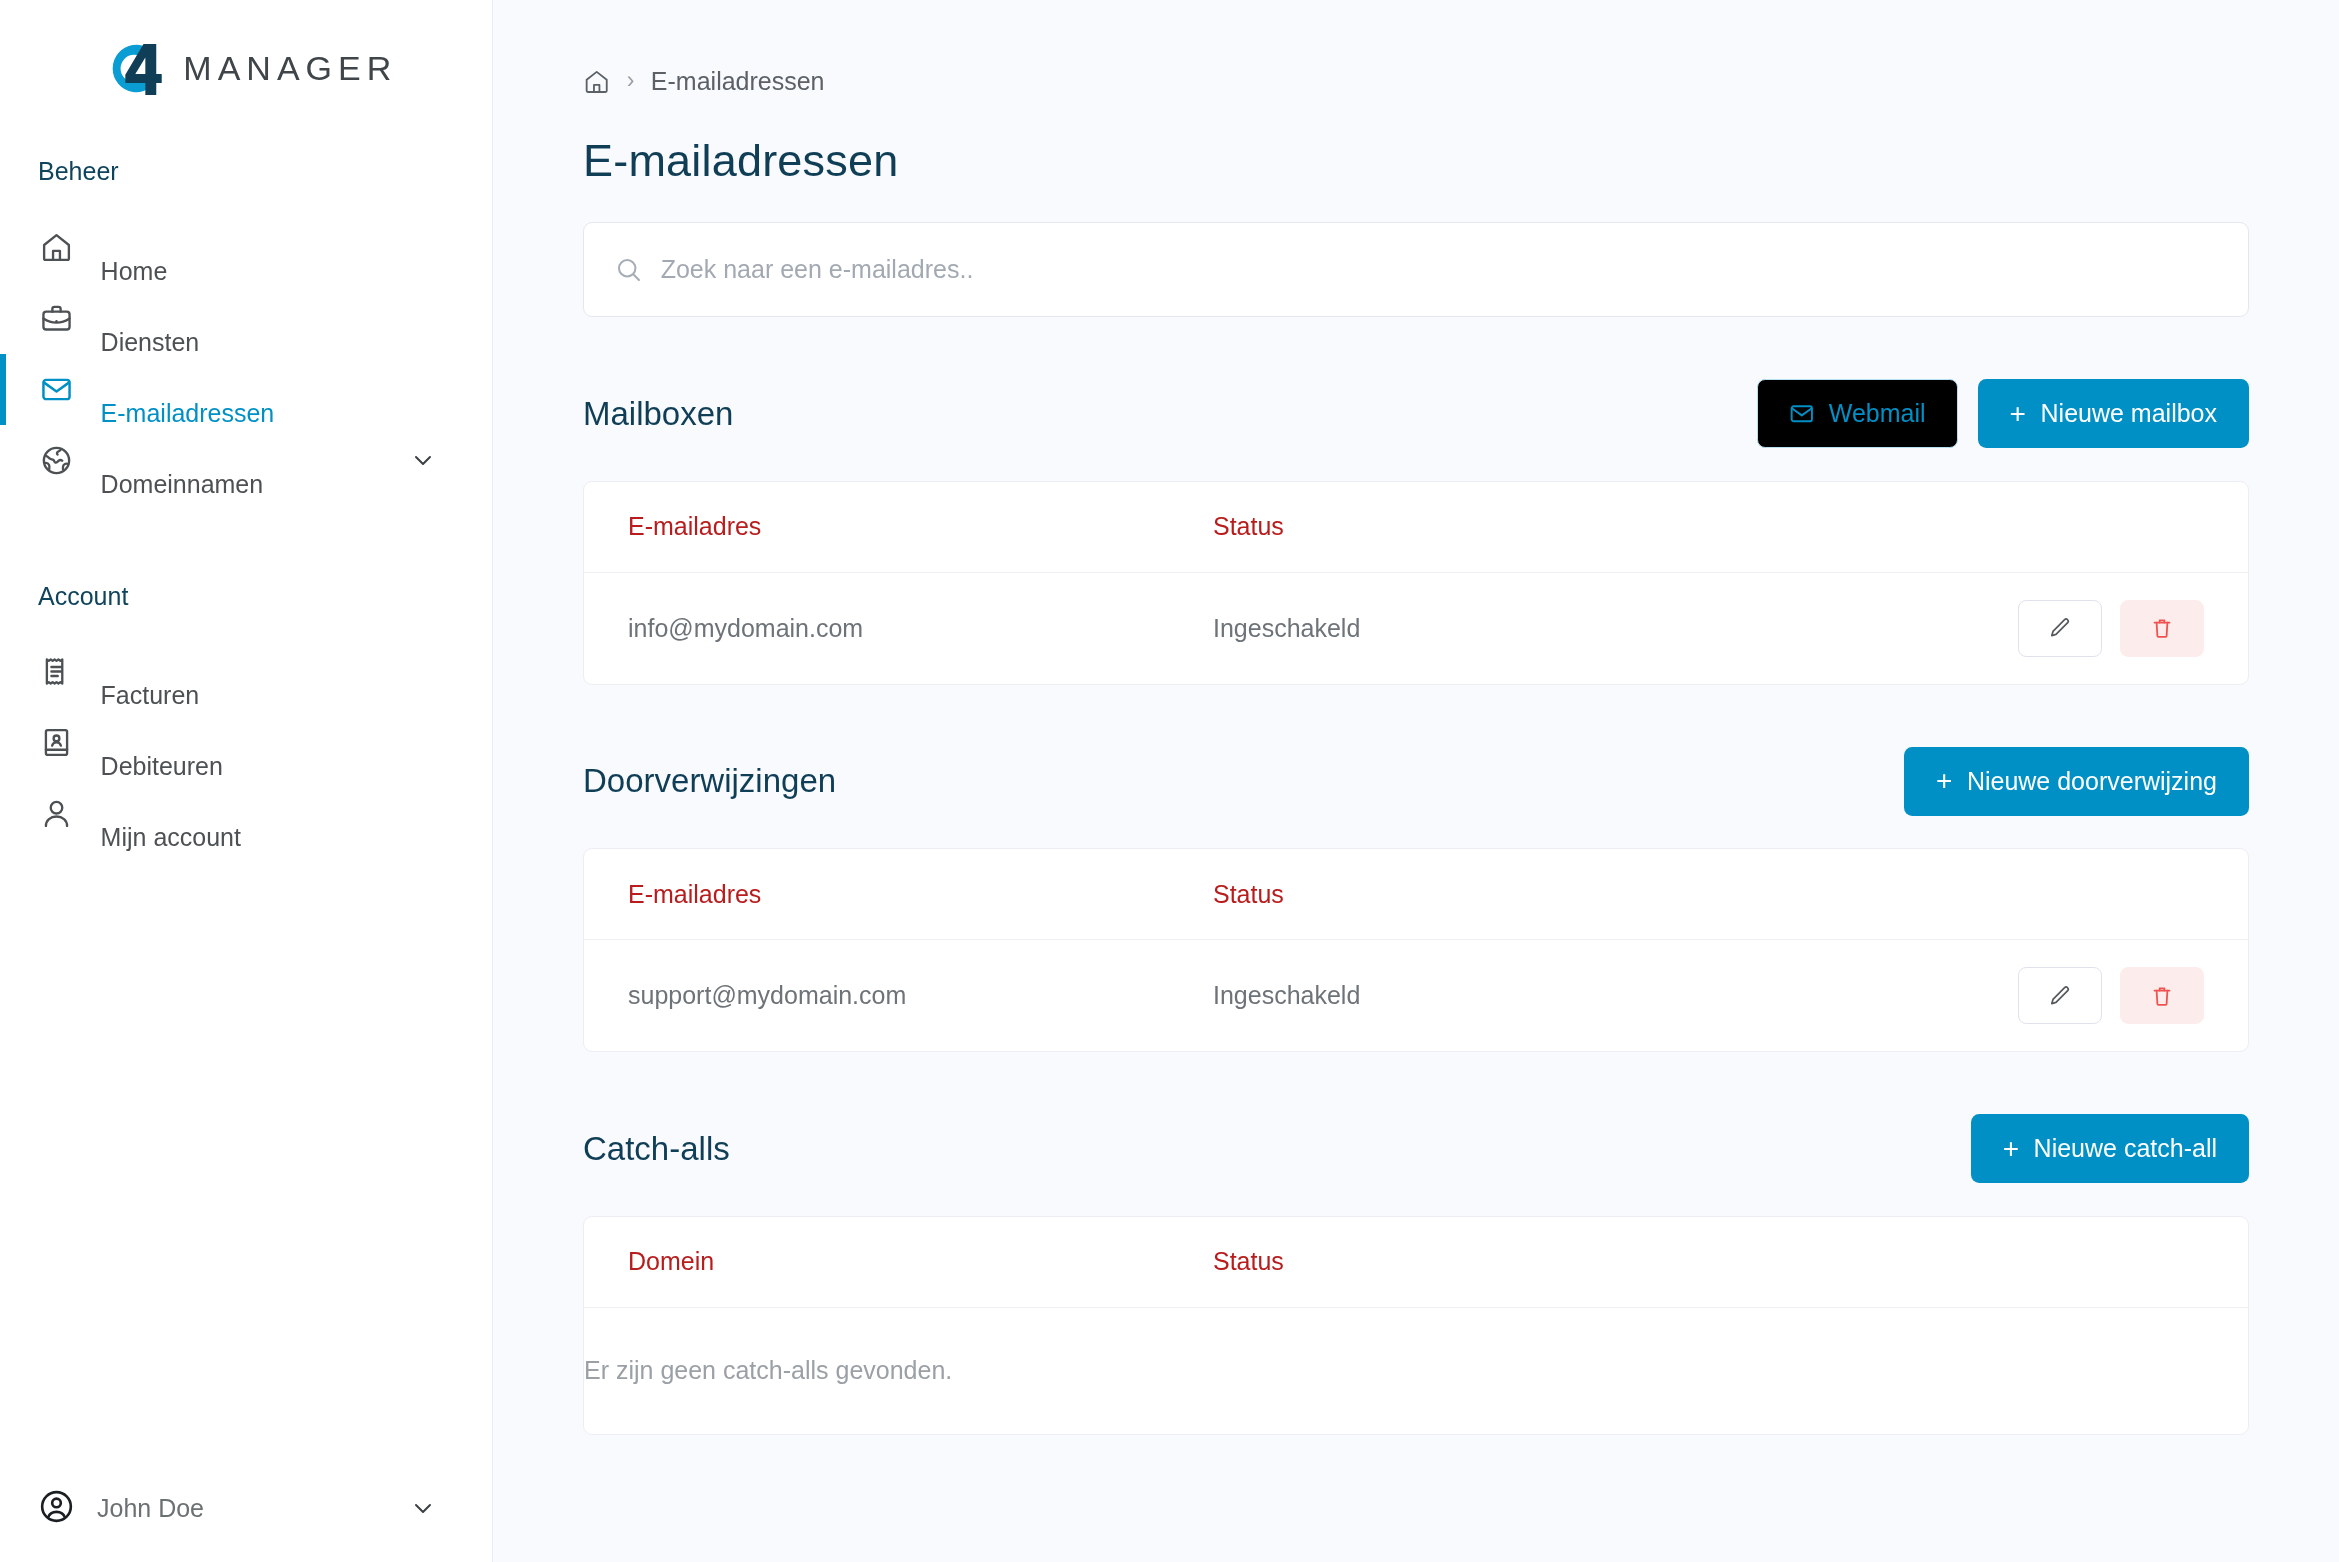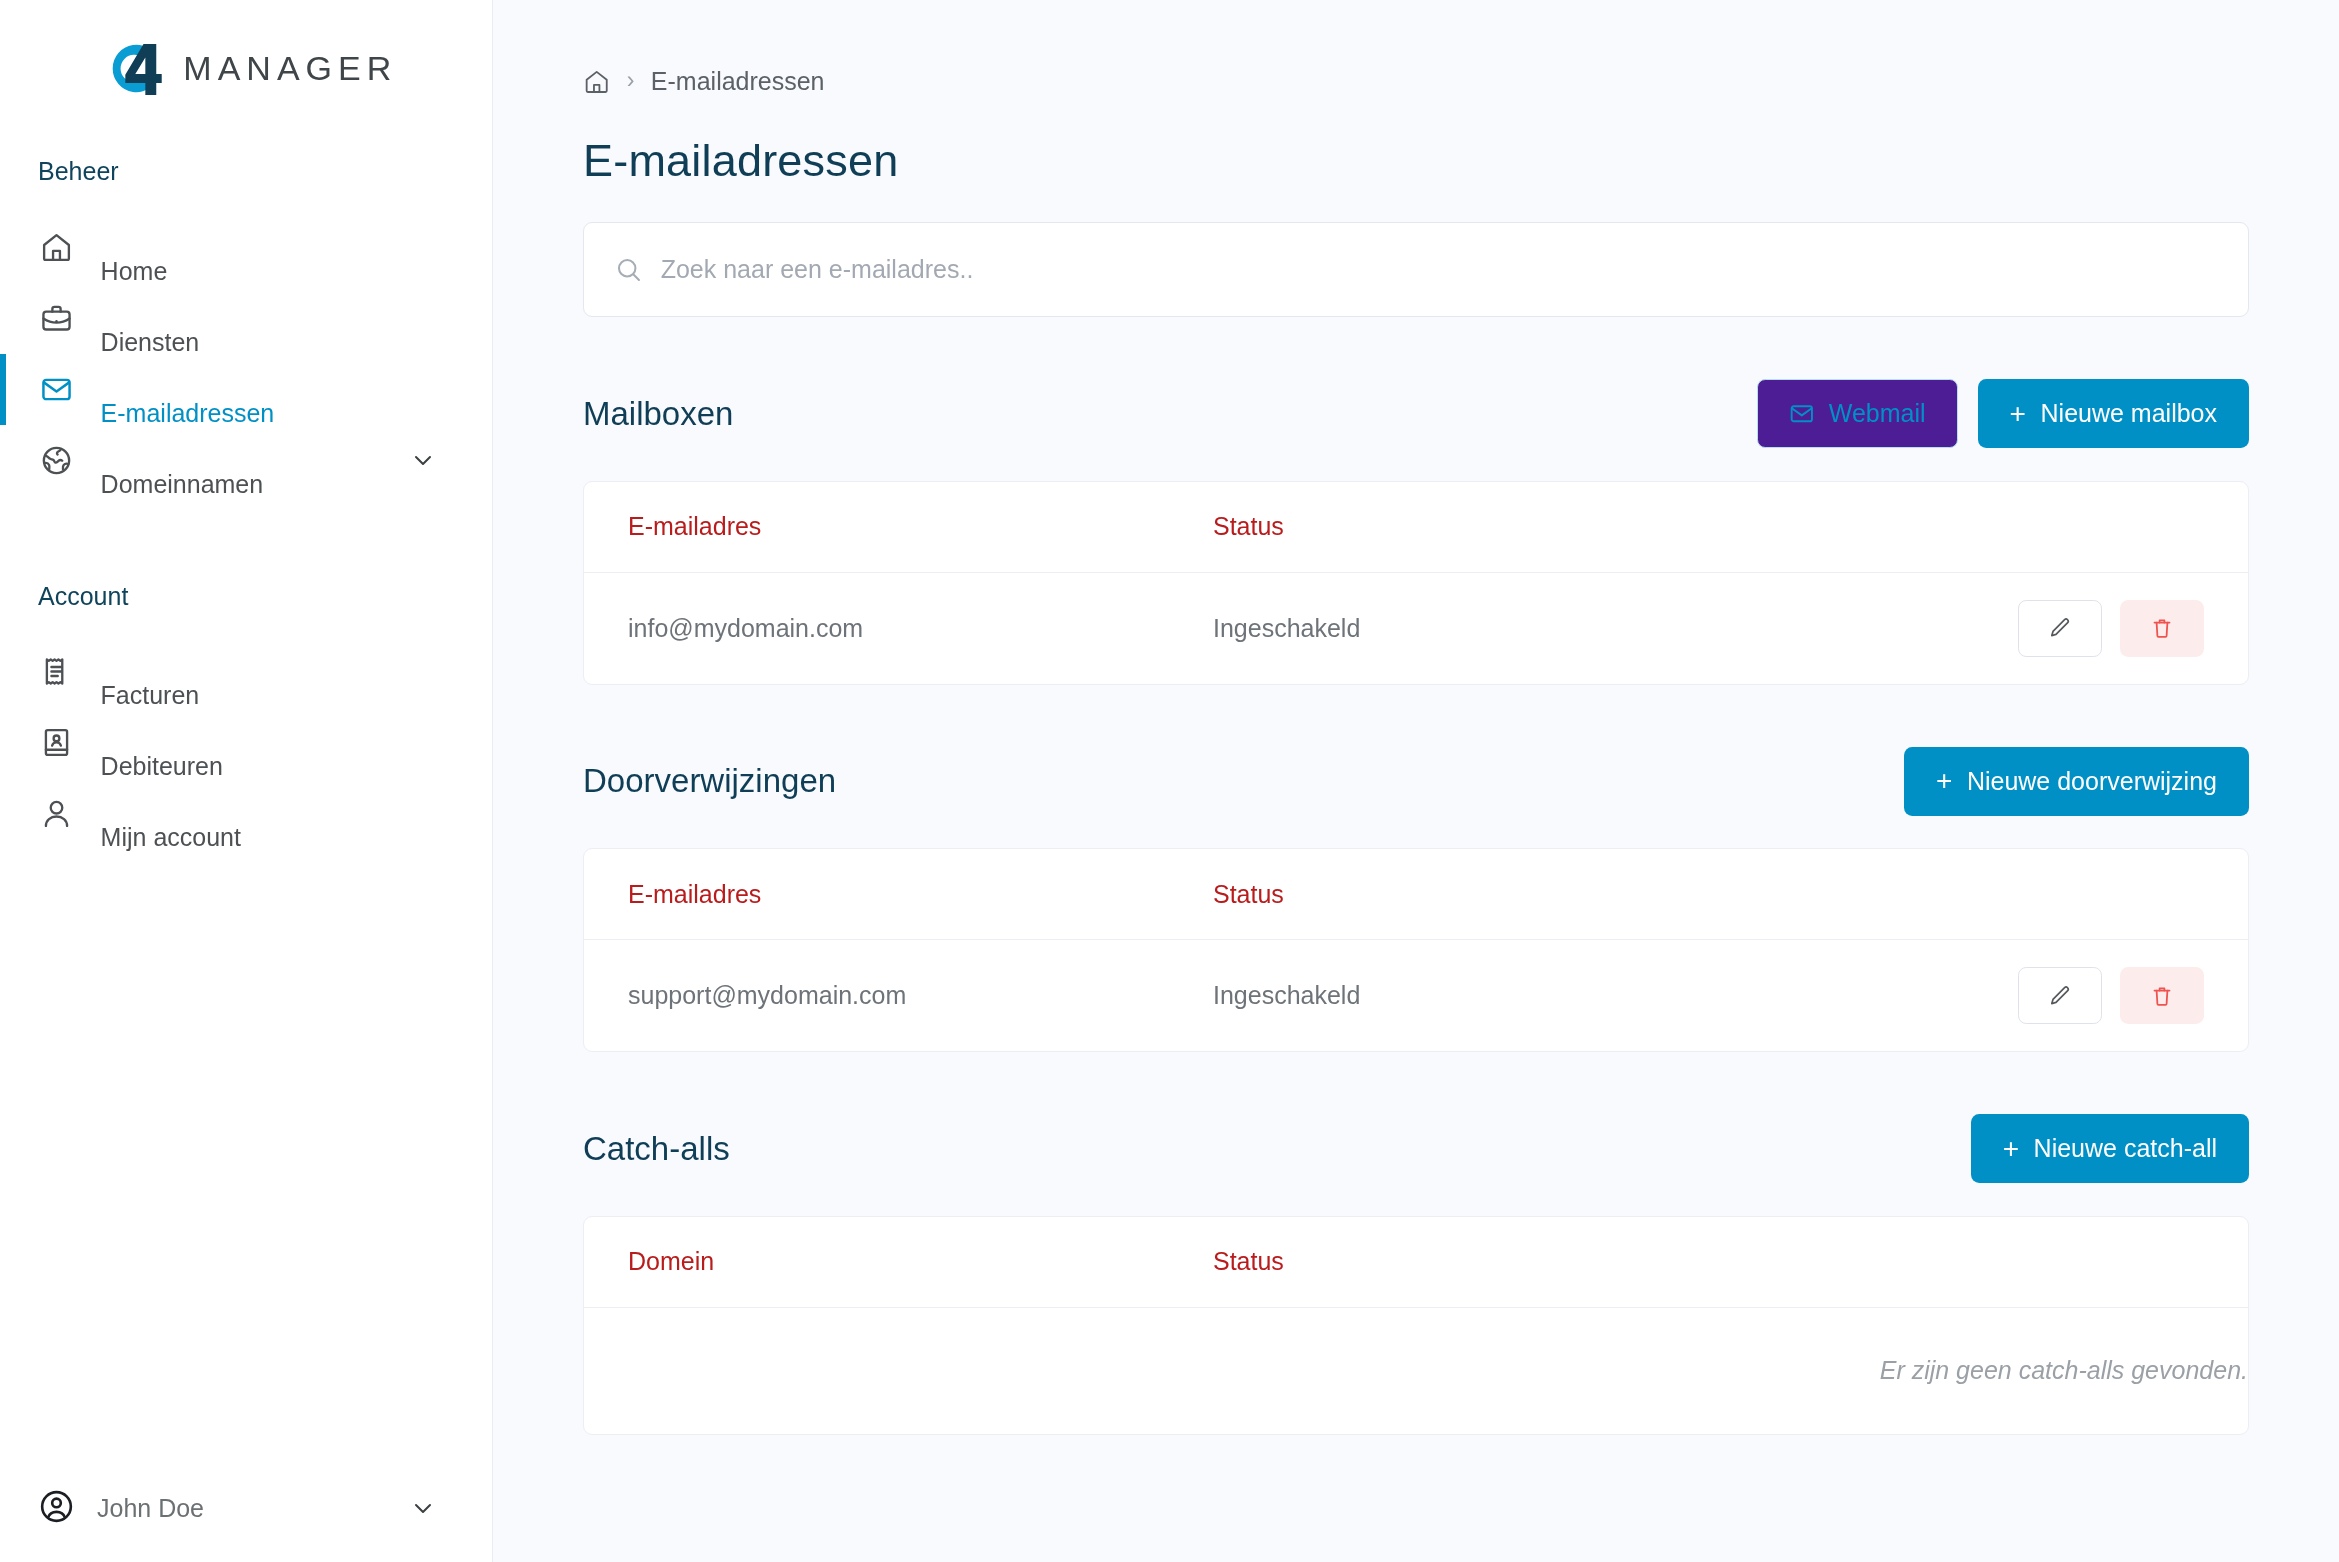--- a/index.html
+++ b/index.html
@@ -167,21 +167,21 @@
     padding: 0 31px;
     border-radius: 8.2px;
     font-size: 25px;
     border: 1.8px solid transparent;
     cursor: pointer;
     font-family: "Liberation Sans", sans-serif;
     white-space: nowrap;
   }
   .btn-primary { background: #0090c6; color: #ffffff; }
   .btn-ghost {
-    background: #4c1d95;
+    background: #000000;
     color: #0090c6;
     border: 1.8px solid #b6dff0;
   }
   .btn .plus { font-size: 28px; line-height: 1; font-weight: 400; }
 
   .card {
     background: #ffffff;
     border: 1.8px solid #eceef4;
     border-radius: 9.1px;
     overflow: hidden;
@@ -218,22 +218,21 @@
     display: flex; align-items: center; justify-content: center;
     cursor: pointer;
   }
   .icon-btn.edit { background: #ffffff; border: 1.8px solid #dfe2ea; color: #55595d; }
   .icon-btn.delete { background: #fdecec; border: 1.8px solid transparent; color: #ef5350; }
 
   .empty-row {
     height: 126px;
     display: flex;
     align-items: center;
-    justify-content: flex-end;
-    font-style: italic;
+    justify-content: flex-start;
   }
   .empty-text { font-size: 25px; color: #9aa0a6; }
 </style>
 </head>
 <body>
 
 <div class="app">
 
   <aside class="sidebar">
 

